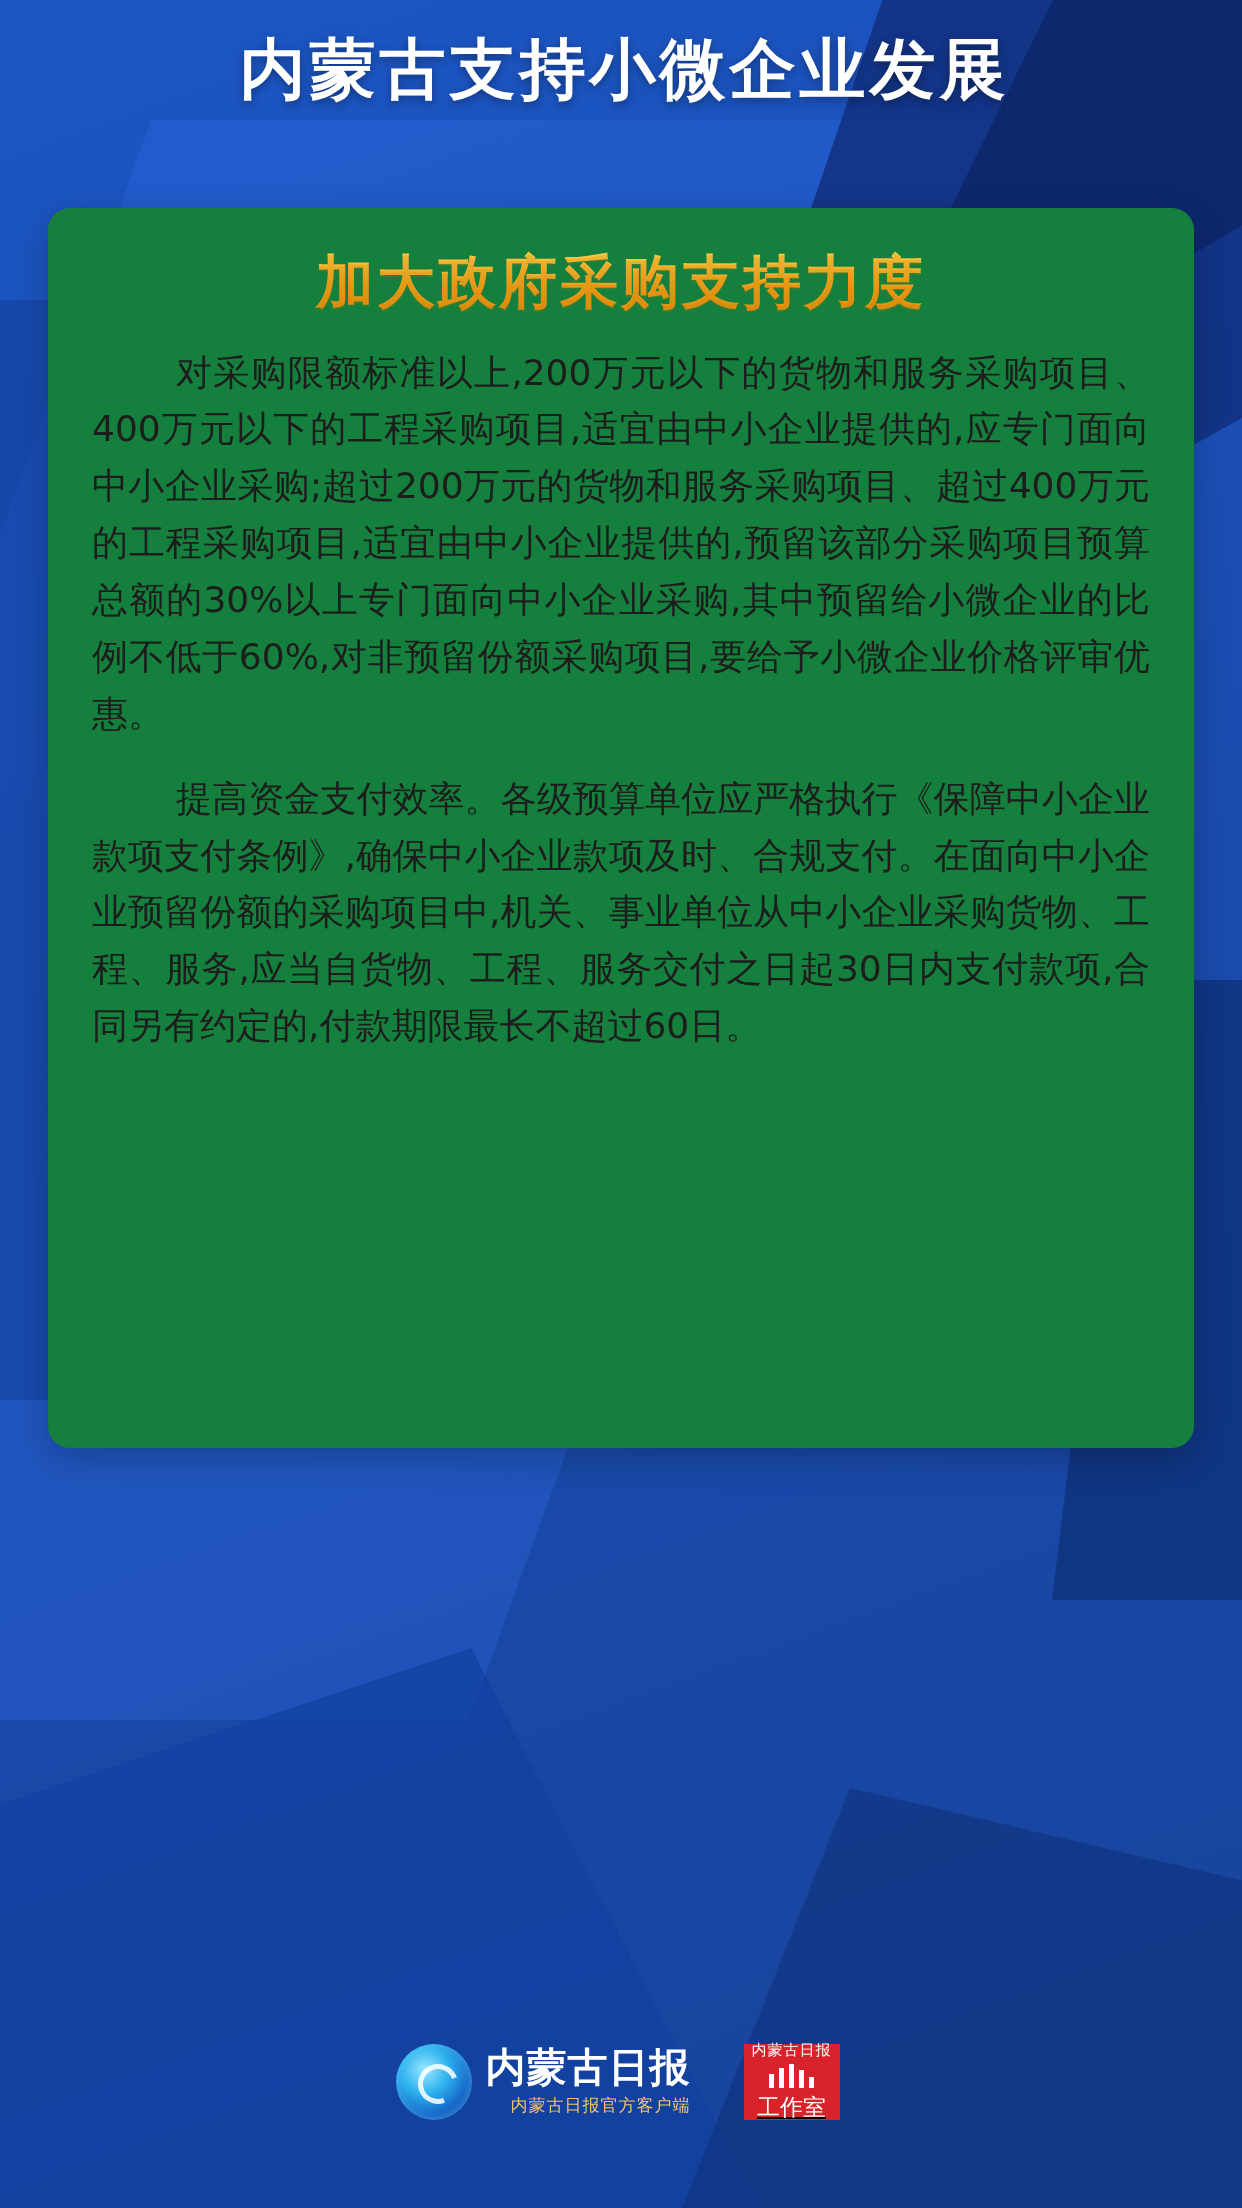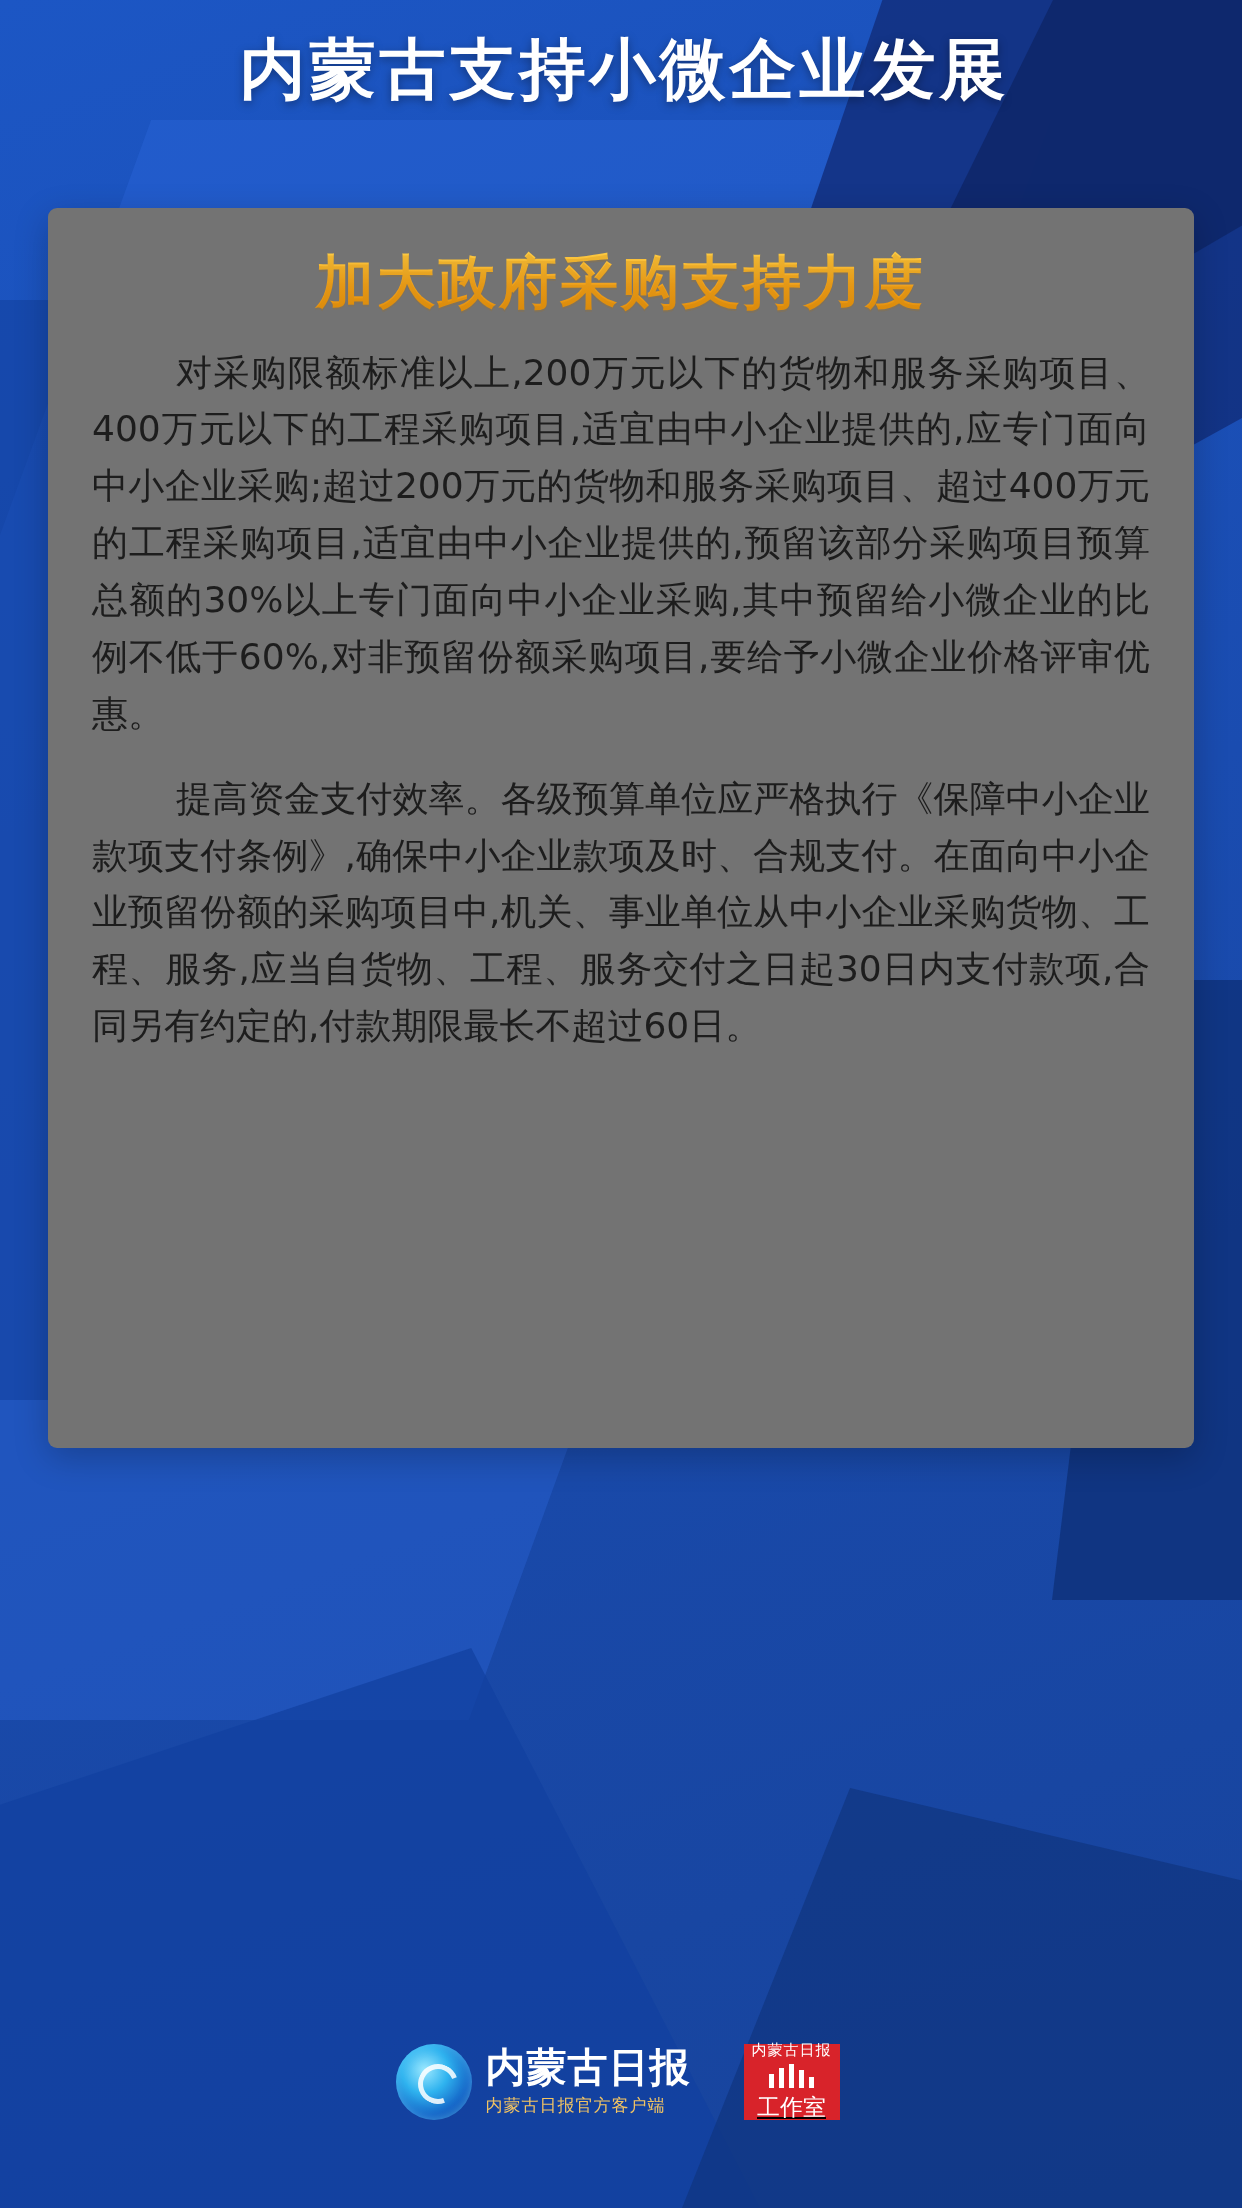--- a/index.html
+++ b/index.html
@@ -90,22 +90,22 @@
     text-shadow:0 3px 10px rgba(0,0,0,.35);
     line-height:1.1;
     padding-left:7px;
   }
 
   
   .card {
     position:absolute;
     left:48px; top:208px;
     width:1146px; height:1240px;
-    background:#737373;
-    border-radius:9px;
+    background:#15803d;
+    border-radius:22px;
     box-shadow:0 10px 34px rgba(0,0,0,.22);
     z-index:4;
     padding:38px 44px 0 44px;
   }
   .card-title {
     text-align:center;
     font-family:"DejaVu Serif", serif;
     font-weight:bold;
     font-size:58px;
     letter-spacing:3px;
@@ -163,20 +163,21 @@
     color:#ffffff;
     line-height:1;
     letter-spacing:1px;
   }
   .logo-text-sub {
     font-family:"DejaVu Sans", sans-serif;
     font-size:17px;
     color:#f2c463;
     letter-spacing:1px;
     margin-top:7px;
+    text-align:right;
   }
 
   .logo-red {
     width:96px; height:76px;
     background:#d8232a;
     display:flex;
     flex-direction:column;
     align-items:center;
     justify-content:center;
     gap:4px;

